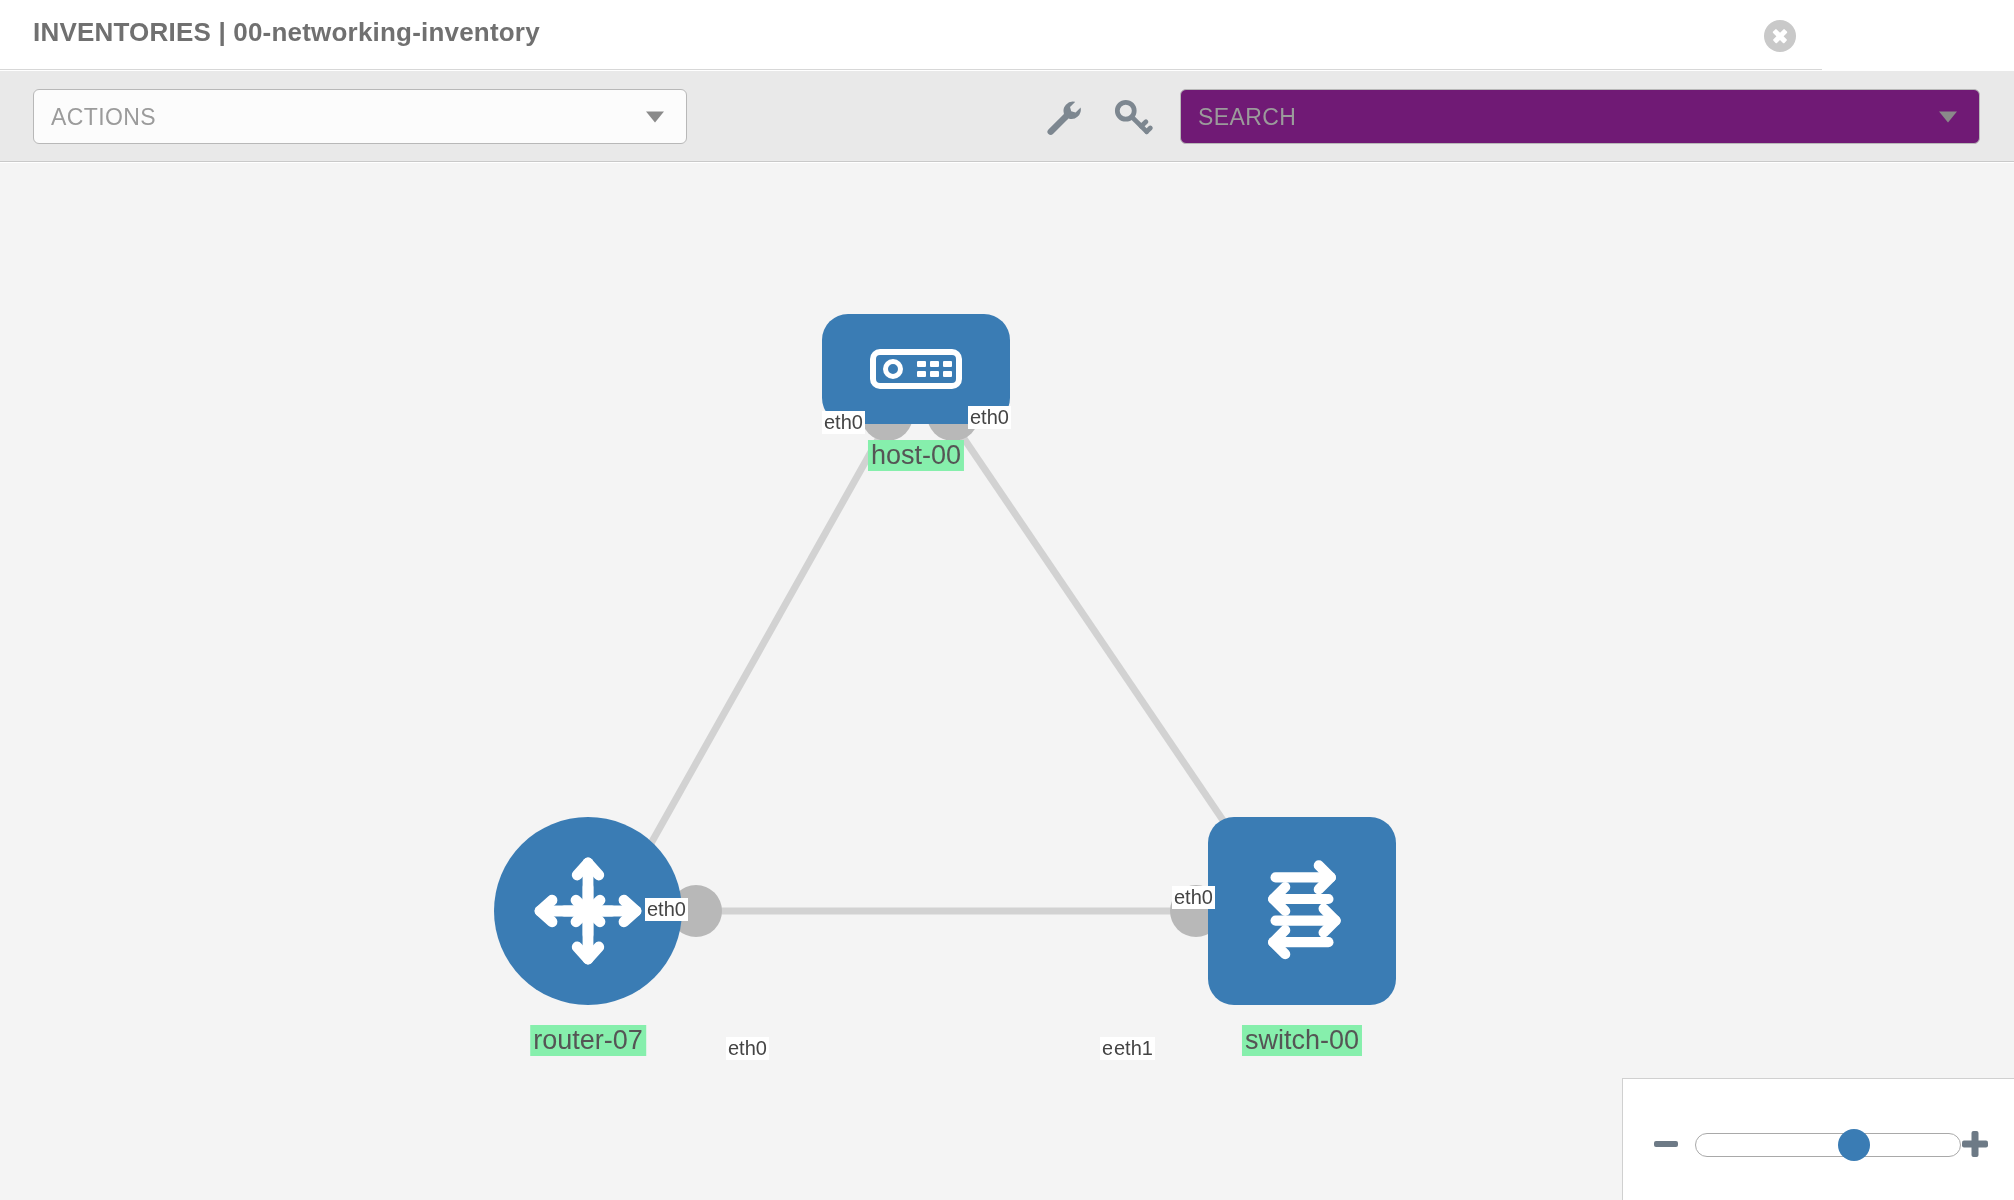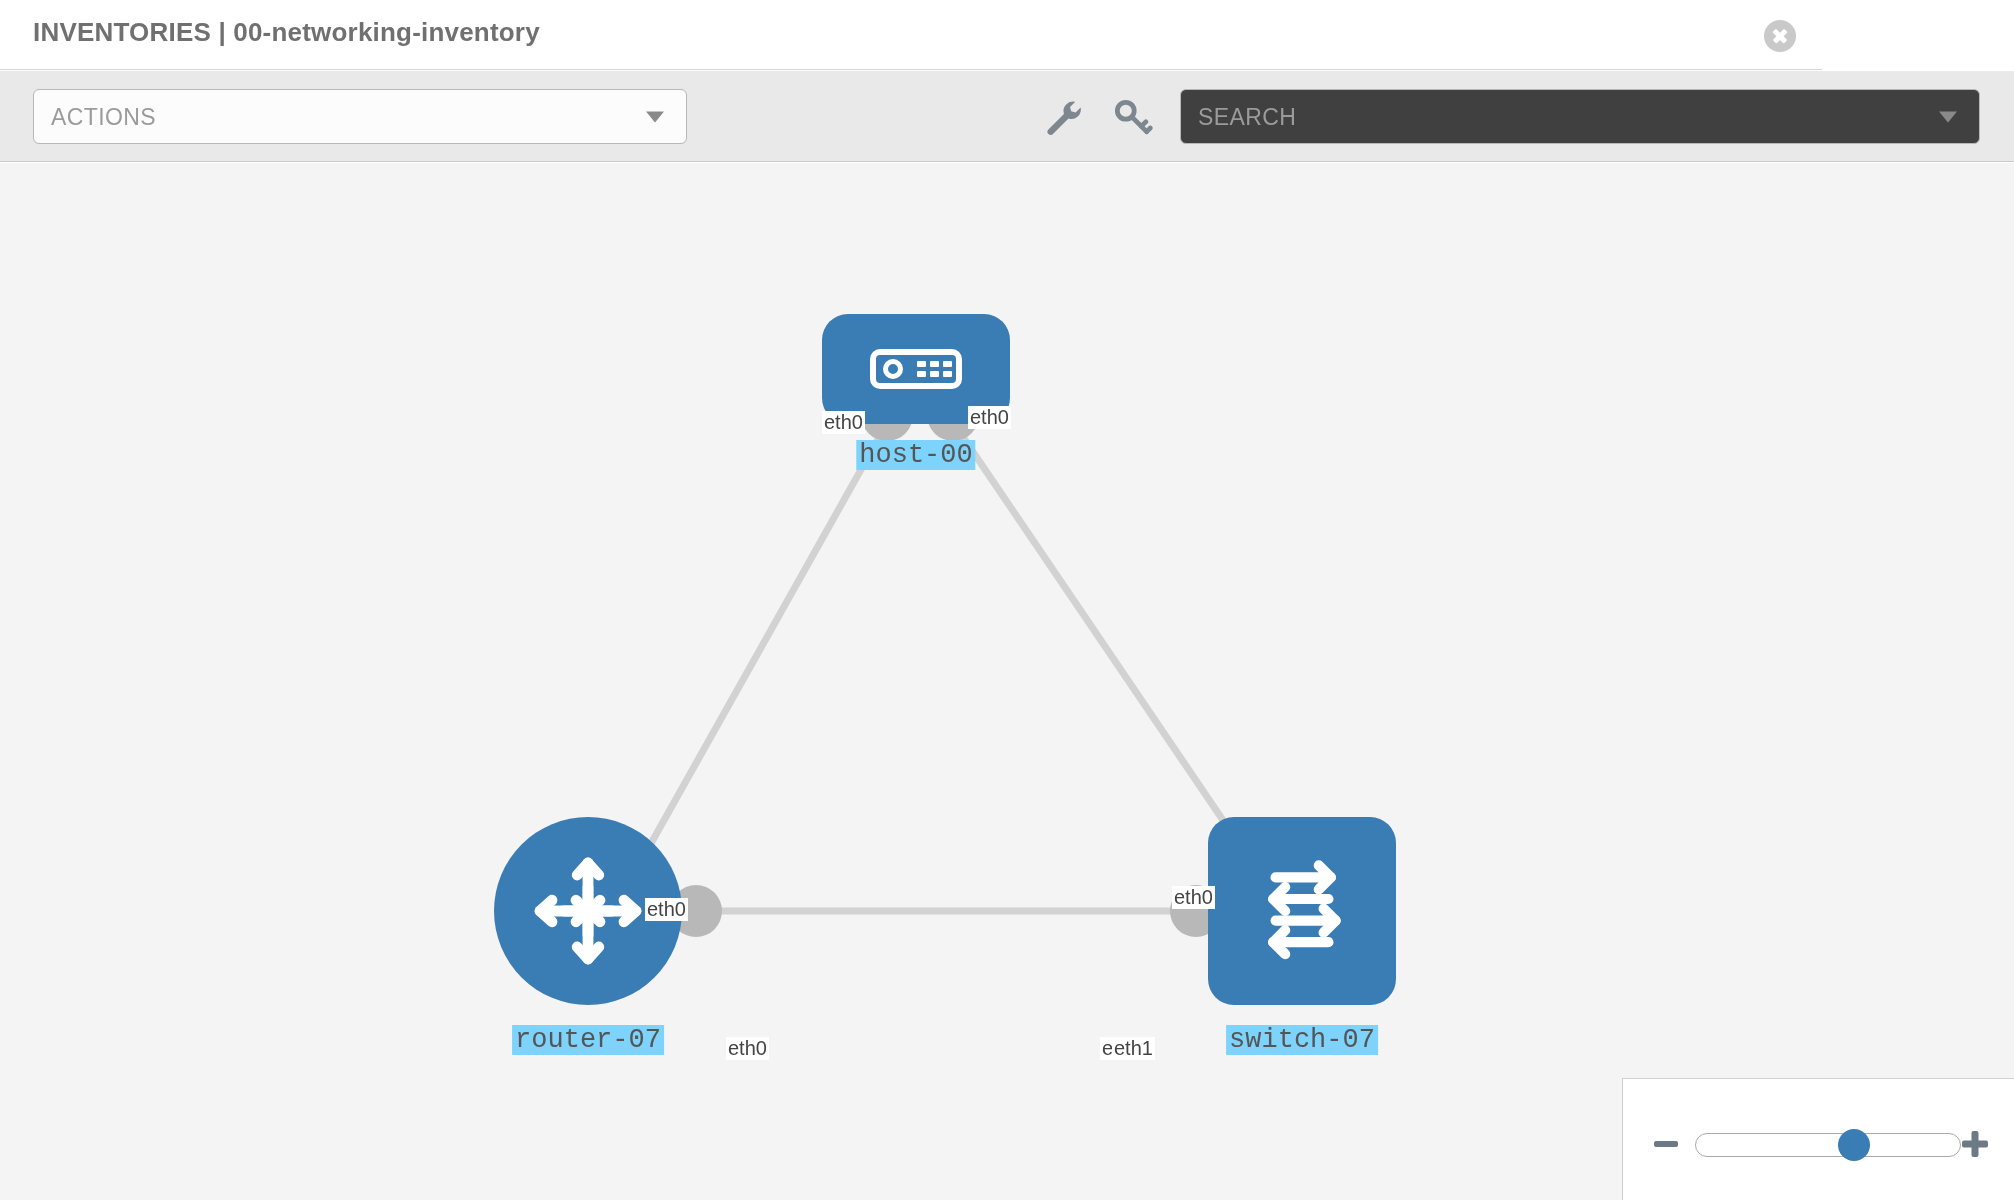--- a/index.html
+++ b/index.html
@@ -69,21 +69,21 @@
     position: absolute; top: 24px;
     width: 44px; height: 44px; cursor: pointer;
   }
   .tool-icon svg { width: 100%; height: 100%; display: block; }
   .icon-wrench { left: 1040px; }
   .icon-key    { left: 1110px; }
 
   .search-box {
     position: absolute; left: 1180px; top: 18px;
     width: 800px; height: 55px;
-    background: #404040;
+    background: #701a75;
     border: 1px solid #b8b8b8;
     border-radius: 6px;
   }
   .search-box .label {
     position: absolute; left: 17px; top: 14px;
     font-size: 23px; color: #9b9b9b; letter-spacing: .4px;
   }
 
   
   .canvas {
@@ -114,25 +114,24 @@
   }
   .node-switch {
     left: 1208px; top: 654px;
     width: 188px; height: 188px;
     border-radius: 26px;
   }
 
   .node-label {
     position: absolute;
     font-size: 27px; color: #555555;
-    background: #7dd3fc;
+    background: #86efac;
     padding: 0 3px;
     white-space: nowrap;
     transform: translateX(-50%);
-    font-family: Liberation Mono, monospace;
   }
   .label-host   { left: 916px; top: 277px; }
   .label-router { left: 588px; top: 862px; }
   .label-switch { left: 1302px; top: 862px; }
 
   .port-label {
     position: absolute;
     font-size: 20px; color: #444444;
     background: #ffffff;
     padding: 0 2px;
@@ -290,21 +289,21 @@
         <path d="M28 58 H78"></path>  
           <path d="M68 48 L78 58 L68 68"></path>
         <path d="M72 76 H26"></path>  
           <path d="M36 66 L26 76 L36 86"></path>
       </g>
     </svg>
   </div>
 
   <div class="node-label label-host">host-00</div>
   <div class="node-label label-router">router-07</div>
-  <div class="node-label label-switch">switch-07</div>
+  <div class="node-label label-switch">switch-00</div>
 
   <div class="port-label" style="left:822px; top:248px;">eth0</div>
   <div class="port-label" style="left:968px; top:243px;">eth0</div>
   <div class="port-label" style="left:645px; top:735px;">eth0</div>
   <div class="port-label" style="left:1172px; top:723px;">eth0</div>
   <div class="port-label" style="left:726px; top:874px;">eth0</div>
   <div class="port-label" style="left:1100px; top:874px;">eth</div>
   <div class="port-label" style="left:1112px; top:874px;">eth1</div>
 
 </div>

